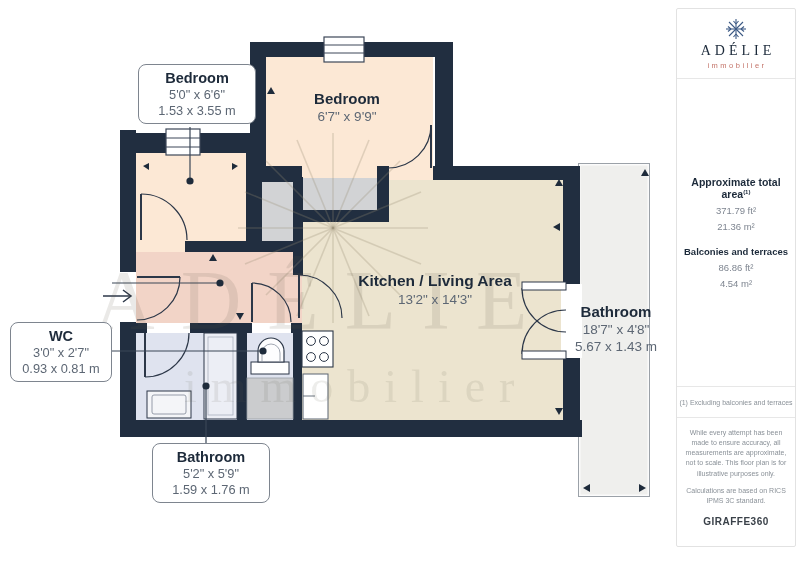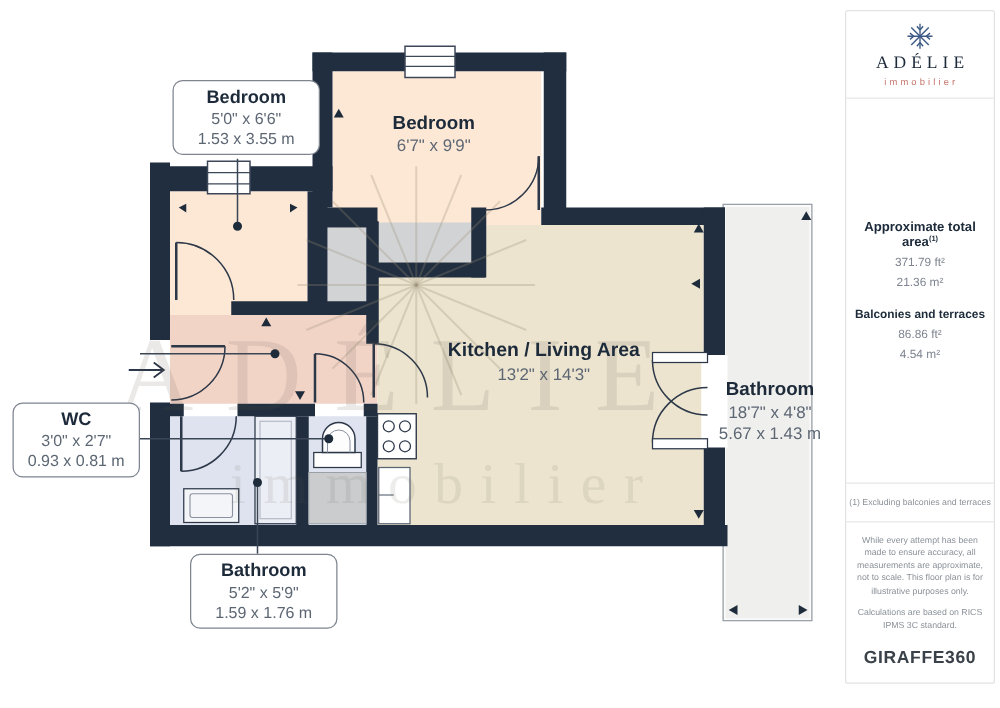--- a/index.html
+++ b/index.html
@@ -43,21 +43,21 @@
             border-bottom:1px solid #e7e7e7;text-align:center;}
   .sb-h1{font-size:10.5px;font-weight:bold;color:#1c2a3a;}
   .sb-h1 sup{font-size:6px;}
   .sb-h2{font-size:9.5px;font-weight:bold;color:#1c2a3a;margin-top:14px;}
   .sb-v{font-size:9.5px;color:#7e8590;margin-top:5px;}
   .sb-foot{min-height:30px;display:flex;align-items:center;justify-content:center;
            border-bottom:1px solid #e7e7e7;font-size:7px;color:#8a9198;text-align:center;
            white-space:nowrap;}
   .sb-disc{height:118px;padding:10px 5px 0 5px;font-size:7px;color:#8a9198;text-align:center;
            line-height:1.45;}
-  .sb-brandline{margin-top:9px;font-size:14px;color:#3a4149;letter-spacing:0.5px;}
+  .sb-brandline{margin-top:9px;font-size:10px;color:#3a4149;letter-spacing:0.5px;}
   .sb-brandline .b{font-weight:bold;}
   .sb-brandline .n{font-weight:bold;}
 </style>
 </head>
 <body>
 
 <div class="canvas">
 
   <div class="floor f-peach" style="left:136px;top:153px;width:110px;height:99px;"></div>
   <div class="floor f-peach" style="left:266px;top:57px;width:167px;height:125px;"></div>

